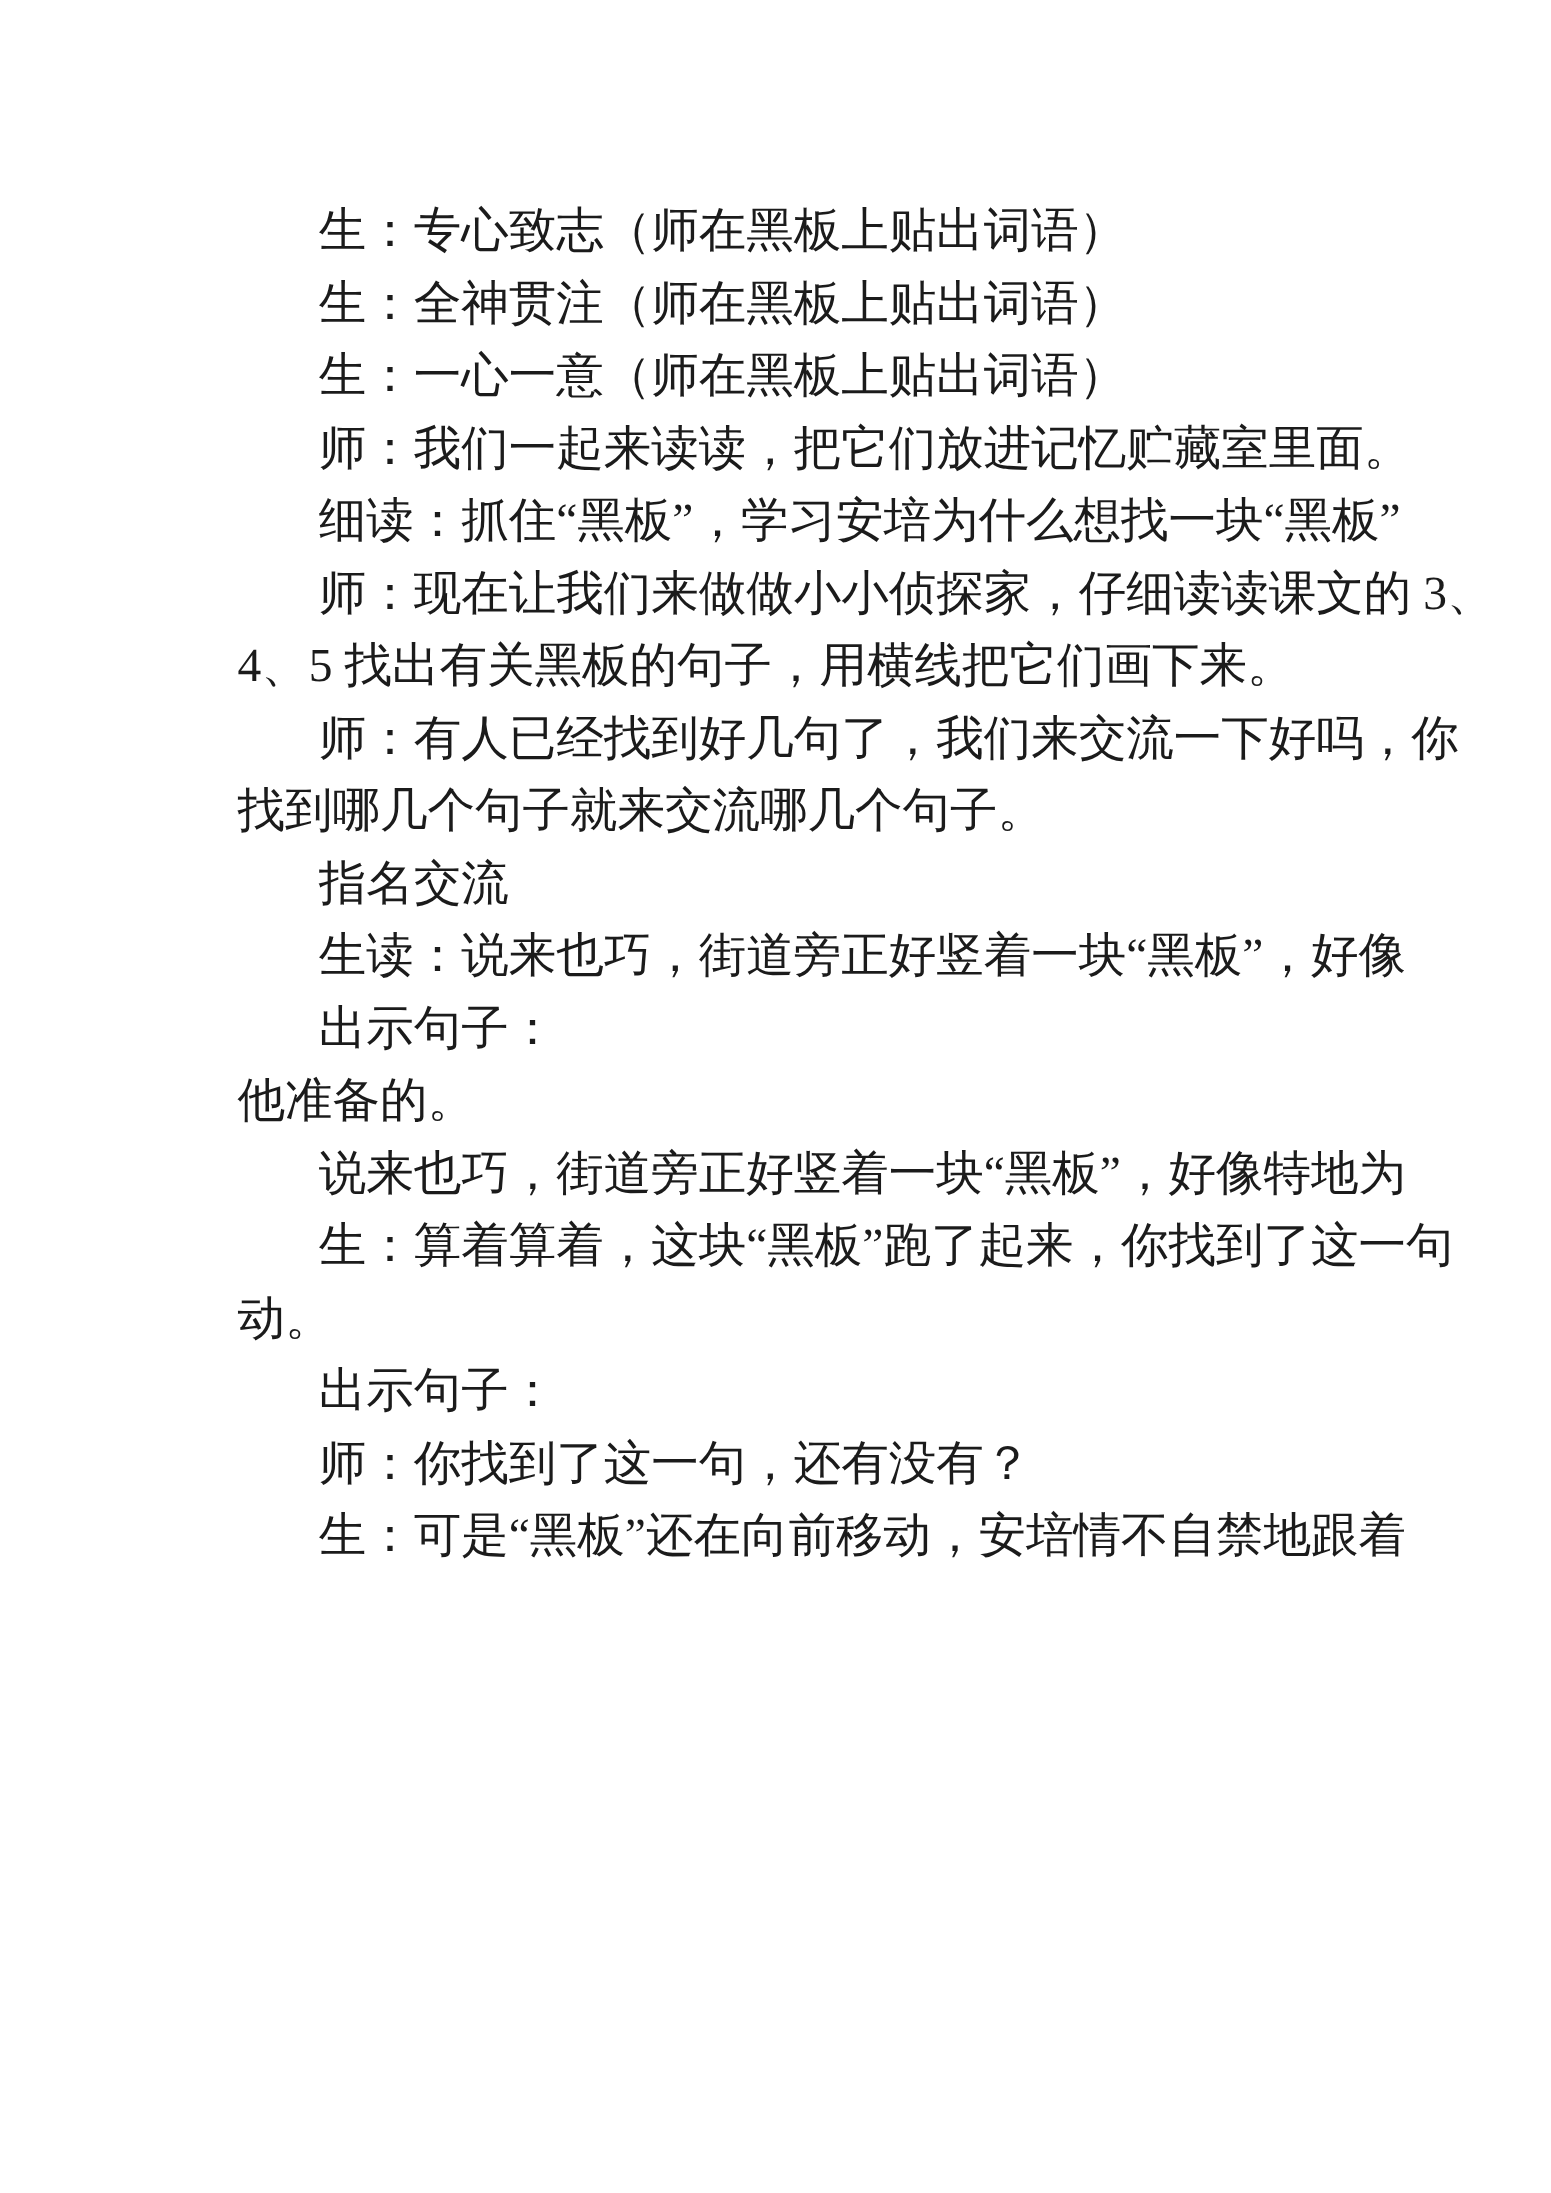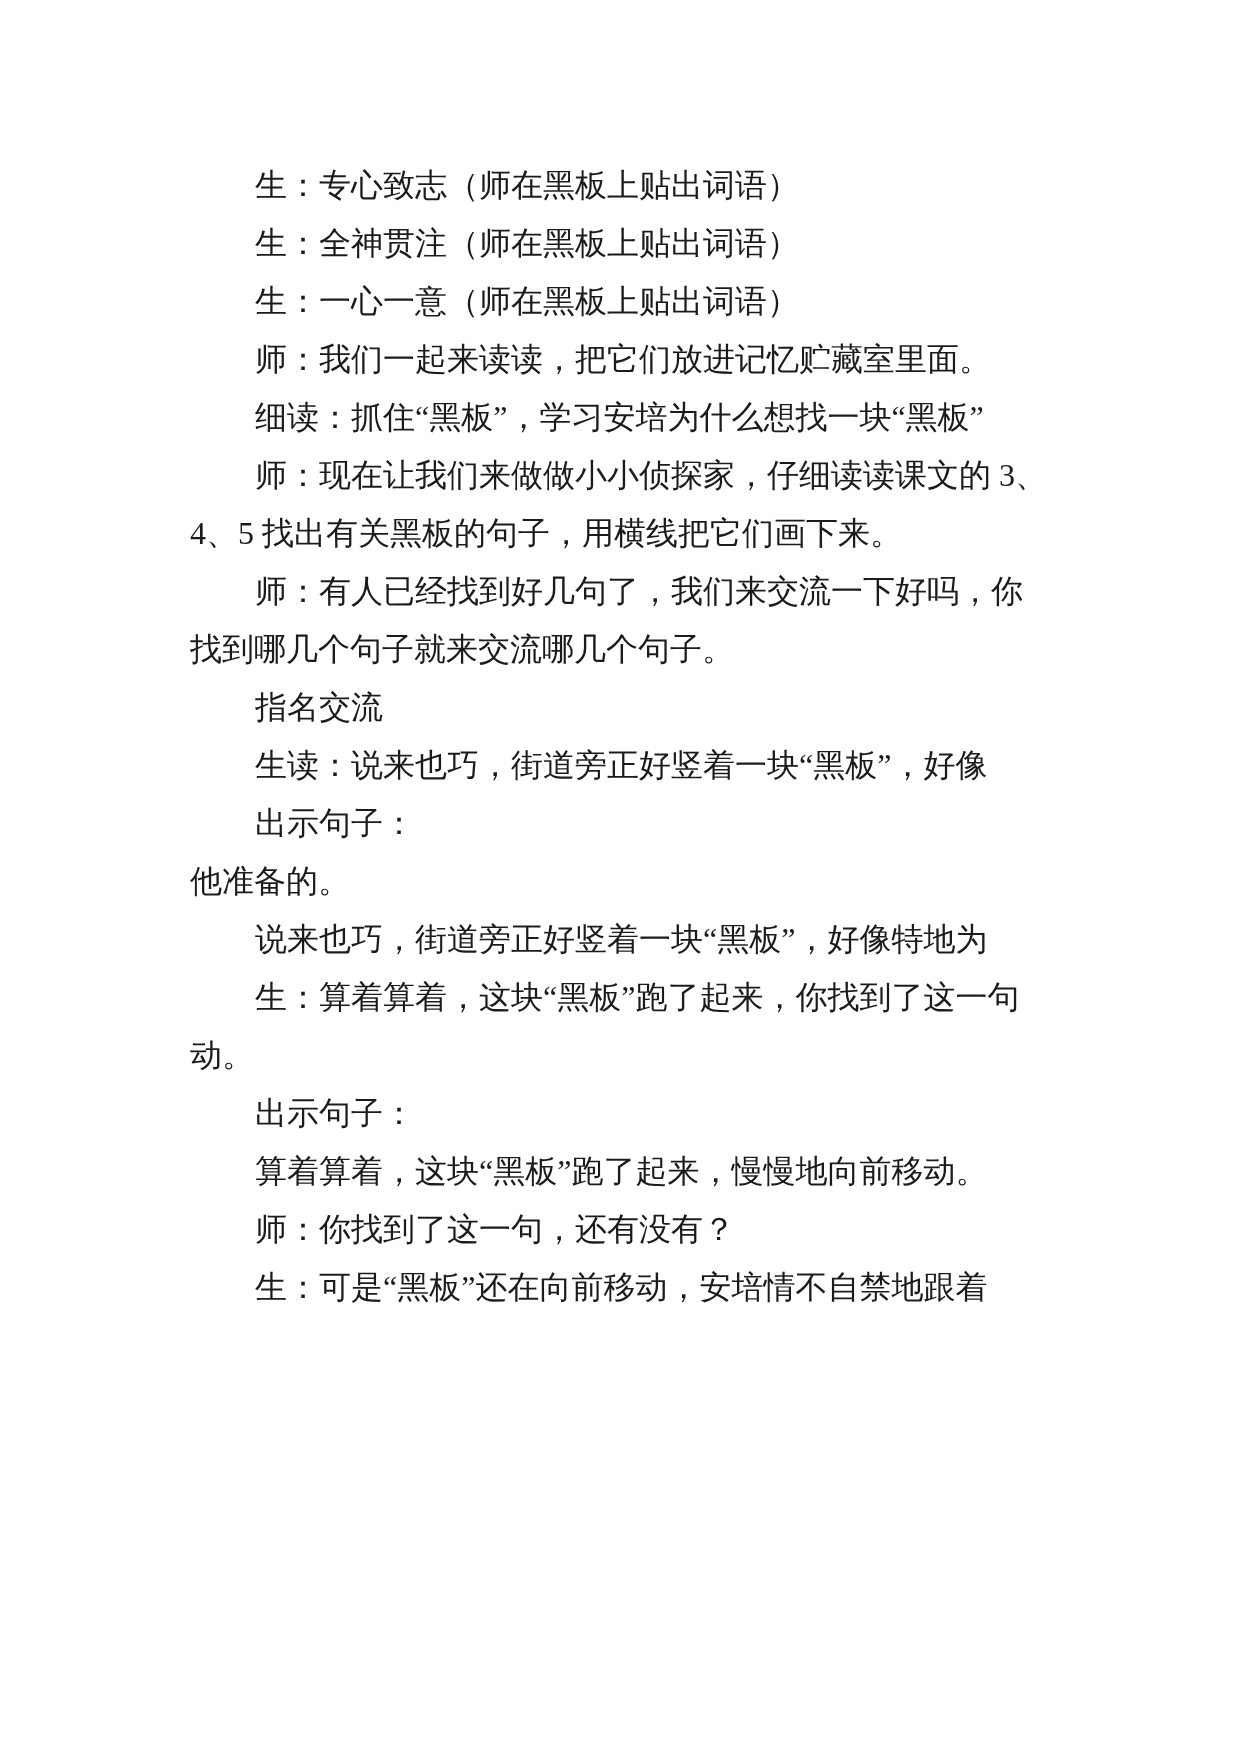--- a/index.html
+++ b/index.html
@@ -16,21 +16,21 @@
     font-family: "Liberation Serif", "DejaVu Serif", serif;
     color: #1b1b1b;
   }
   .textblock {
     position: absolute;
     top: 156px;
     left: 190px;
     width: 890px;
   }
   .line {
-    font-size: 32px;
+    font-size: 38px;
     line-height: 58px;
     height: 58px;
     white-space: nowrap;
     font-weight: 400;
   }
   .line.indent {
     padding-left: 65px;
   }
 </style>
 </head>
@@ -48,17 +48,16 @@
     <div class="line indent">师：有人已经找到好几句了，我们来交流一下好吗，你</div>
     <div class="line">找到哪几个句子就来交流哪几个句子。</div>
     <div class="line indent">指名交流</div>
     <div class="line indent">生读：说来也巧，街道旁正好竖着一块“黑板”，好像</div>
     <div class="line indent">出示句子：</div>
     <div class="line">他准备的。</div>
     <div class="line indent">说来也巧，街道旁正好竖着一块“黑板”，好像特地为</div>
     <div class="line indent">生：算着算着，这块“黑板”跑了起来，你找到了这一句</div>
     <div class="line">动。</div>
     <div class="line indent">出示句子：</div>
-    <div class="line indent">算着算着，这块“黑板”跑了起来，慢慢地向前移动。</div>
     <div class="line indent">师：你找到了这一句，还有没有？</div>
     <div class="line indent">生：可是“黑板”还在向前移动，安培情不自禁地跟着</div>
   </div>
 </div>
 
 </body></html>

